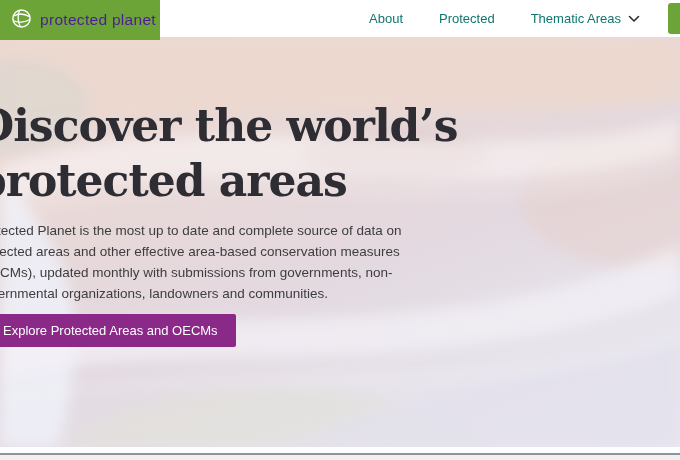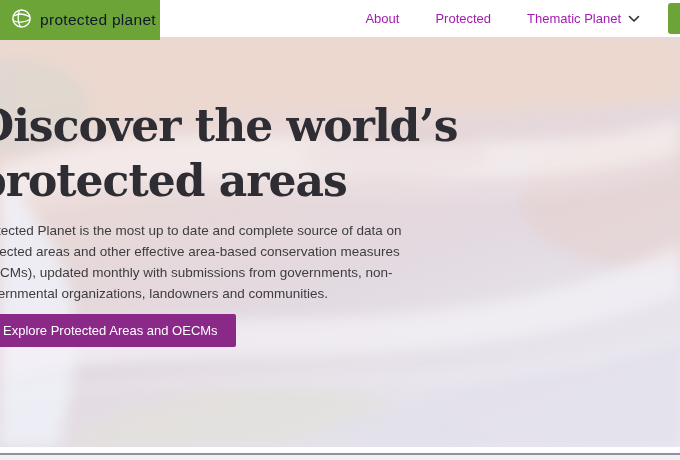--- a/index.html
+++ b/index.html
@@ -29,21 +29,21 @@
     height: 40px;
     background: #6CA437;
     z-index: 5;
     display: flex;
     align-items: center;
     gap: 8px;
     padding-left: 11px;
     cursor: pointer;
   }
   .logo-text {
-    color: #0f172a;
+    color: #4c1d95;
     font-size: 15.5px;
     letter-spacing: 0.3px;
     white-space: nowrap;
   }
   .logo-reg {
     color: #ffffff;
     font-size: 7px;
     vertical-align: top;
     line-height: 10px;
   }
@@ -51,21 +51,21 @@
     position: absolute;
     top: 0; right: 40px;
     height: 37px;
     display: flex;
     align-items: center;
     gap: 36px;
     z-index: 4;
   }
   .nav-item {
     font-size: 13px;
-    color: #a21caf;
+    color: #0f766e;
     text-decoration: none;
     white-space: nowrap;
     display: flex;
     align-items: center;
     gap: 7px;
     cursor: pointer;
   }
   .chevron-down svg { display: block; }
   .nav-cta {
     position: absolute;
@@ -173,21 +173,21 @@
     </div>
 
     <nav class="nav">
       <a class="nav-item">
         <span>About</span>
       </a>
       <a class="nav-item">
         <span>Protected</span>
       </a>
       <a class="nav-item">
-        <span>Thematic Planet</span>
+        <span>Thematic Areas</span>
         <span class="chevron-down">
           <svg width="12" height="8" viewBox="0 0 12 8" fill="none">
             <path d="M1.5 1.5 L6 6 L10.5 1.5" stroke="#2e2e30" stroke-width="1.6" stroke-linecap="round" stroke-linejoin="round"></path>
           </svg>
         </span>
       </a>
     </nav>
 
     <button class="nav-cta"></button>
   </div>

